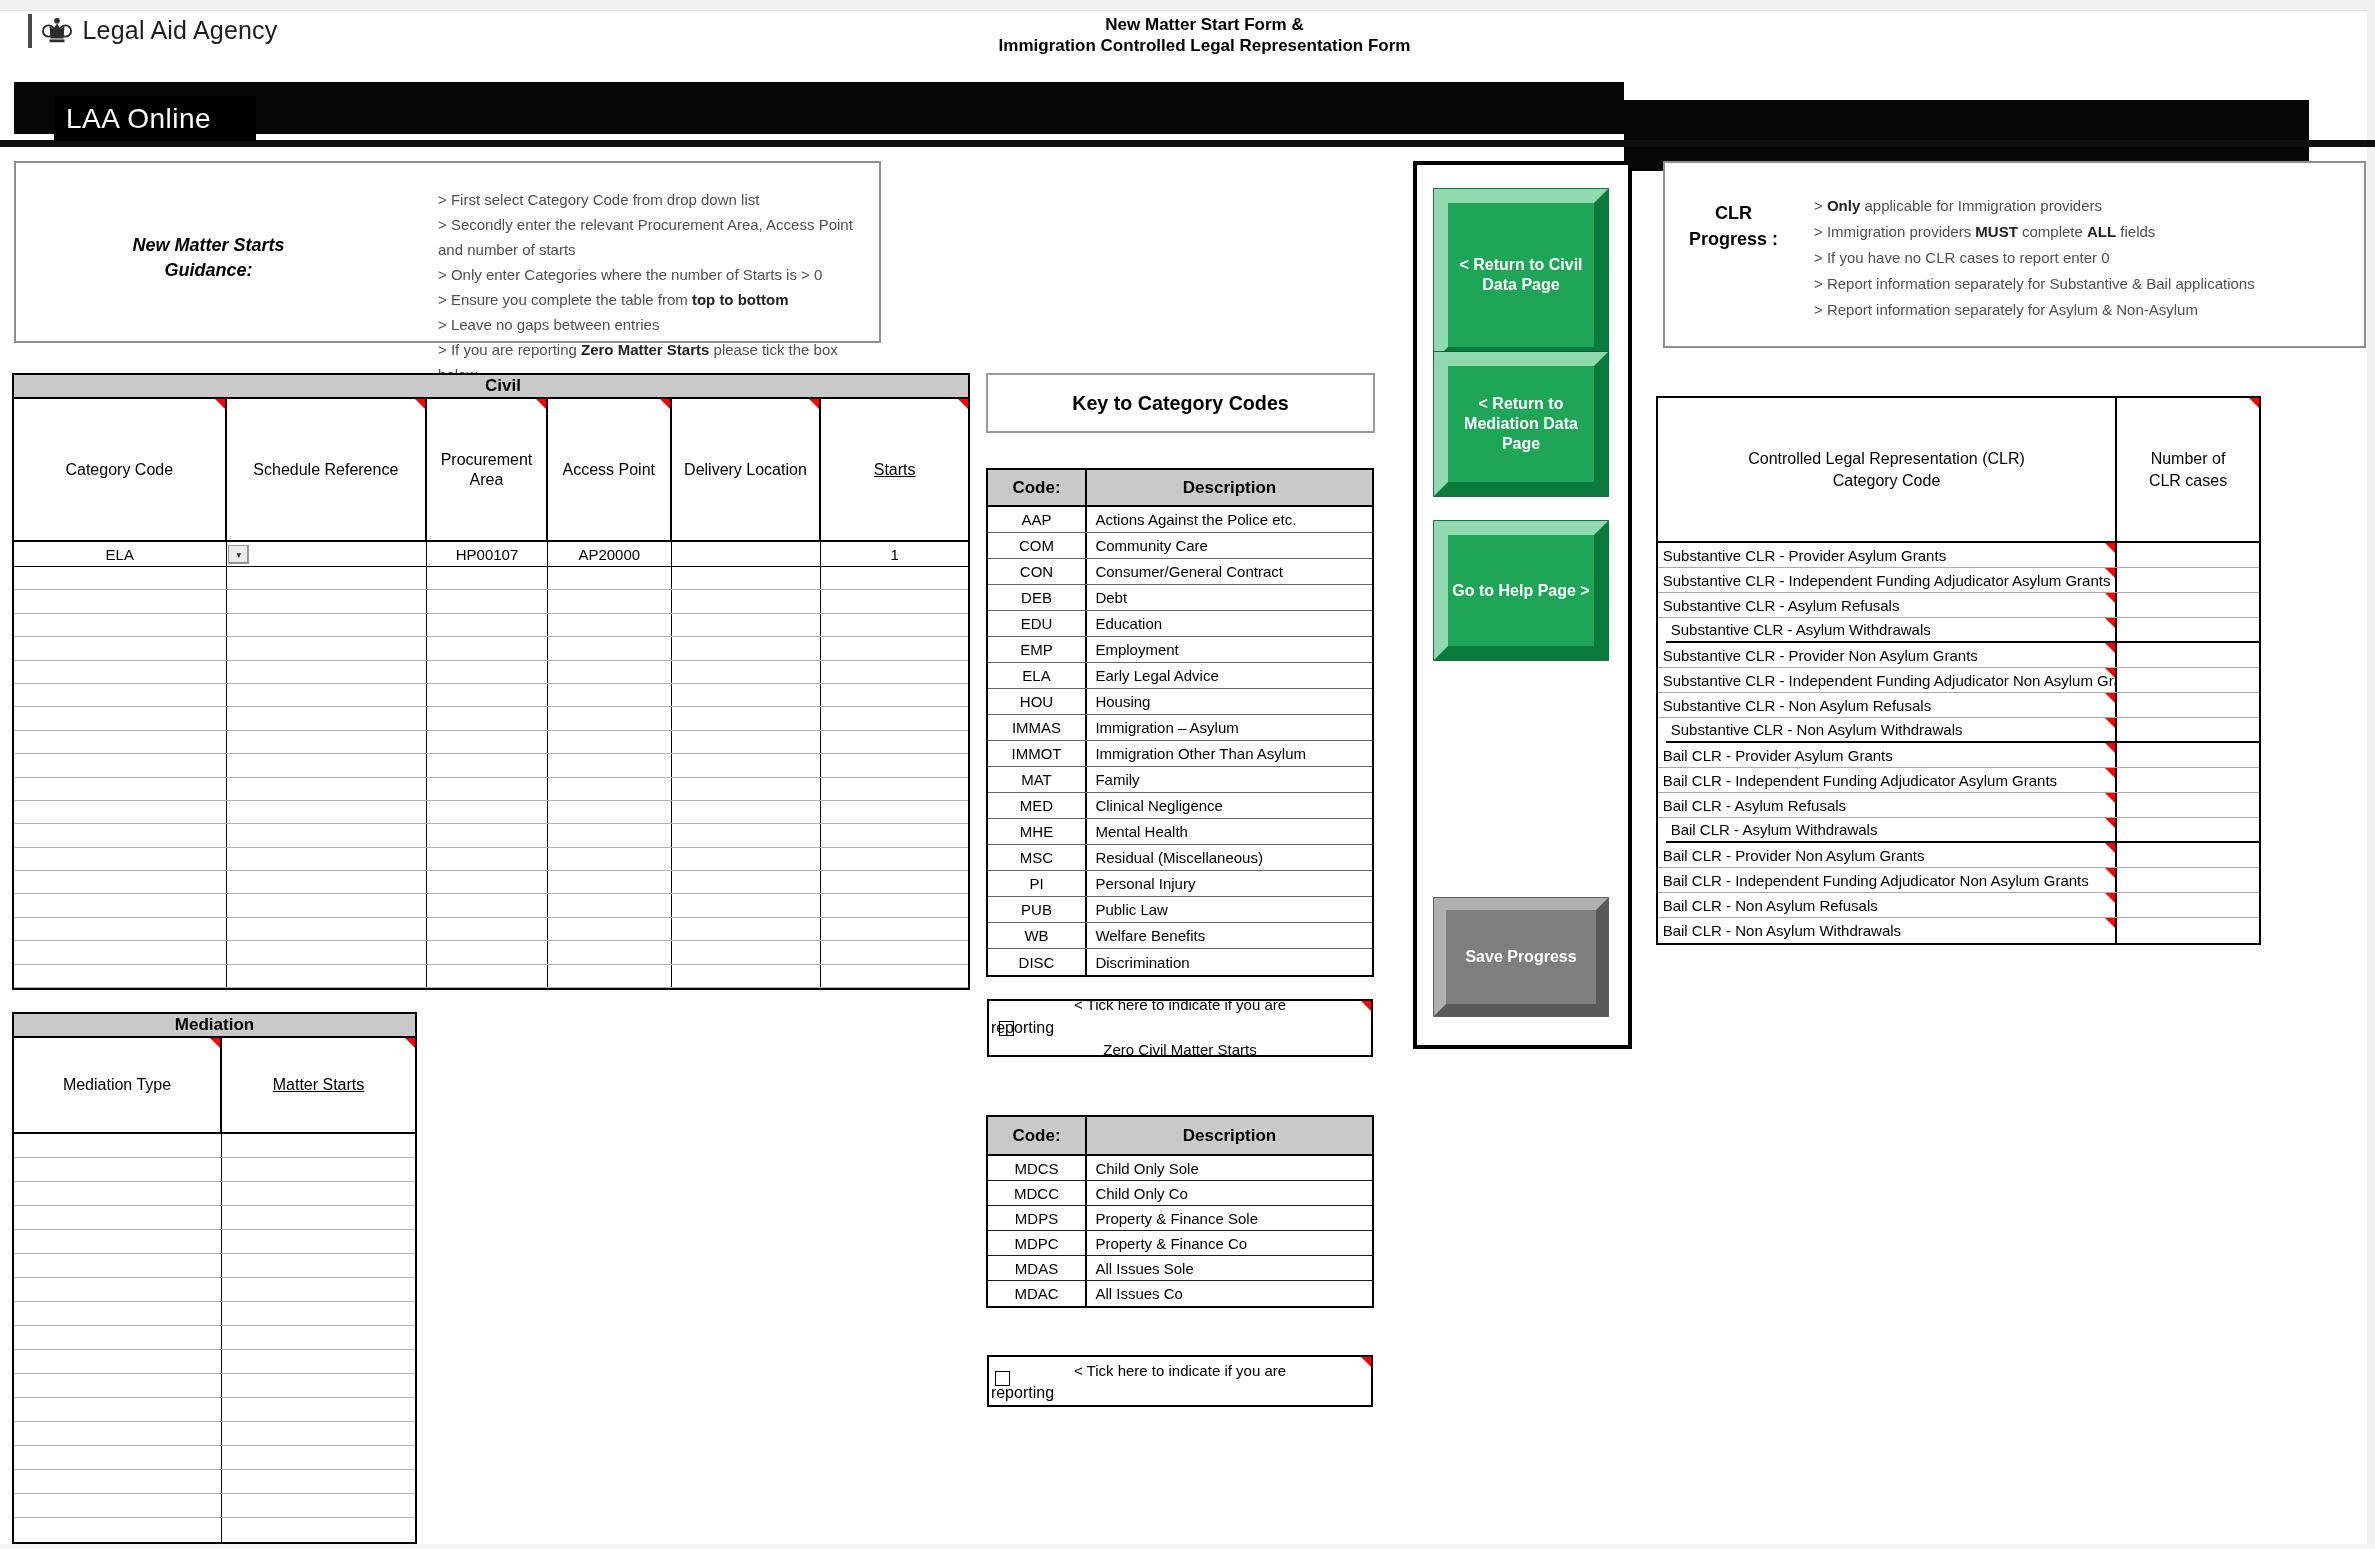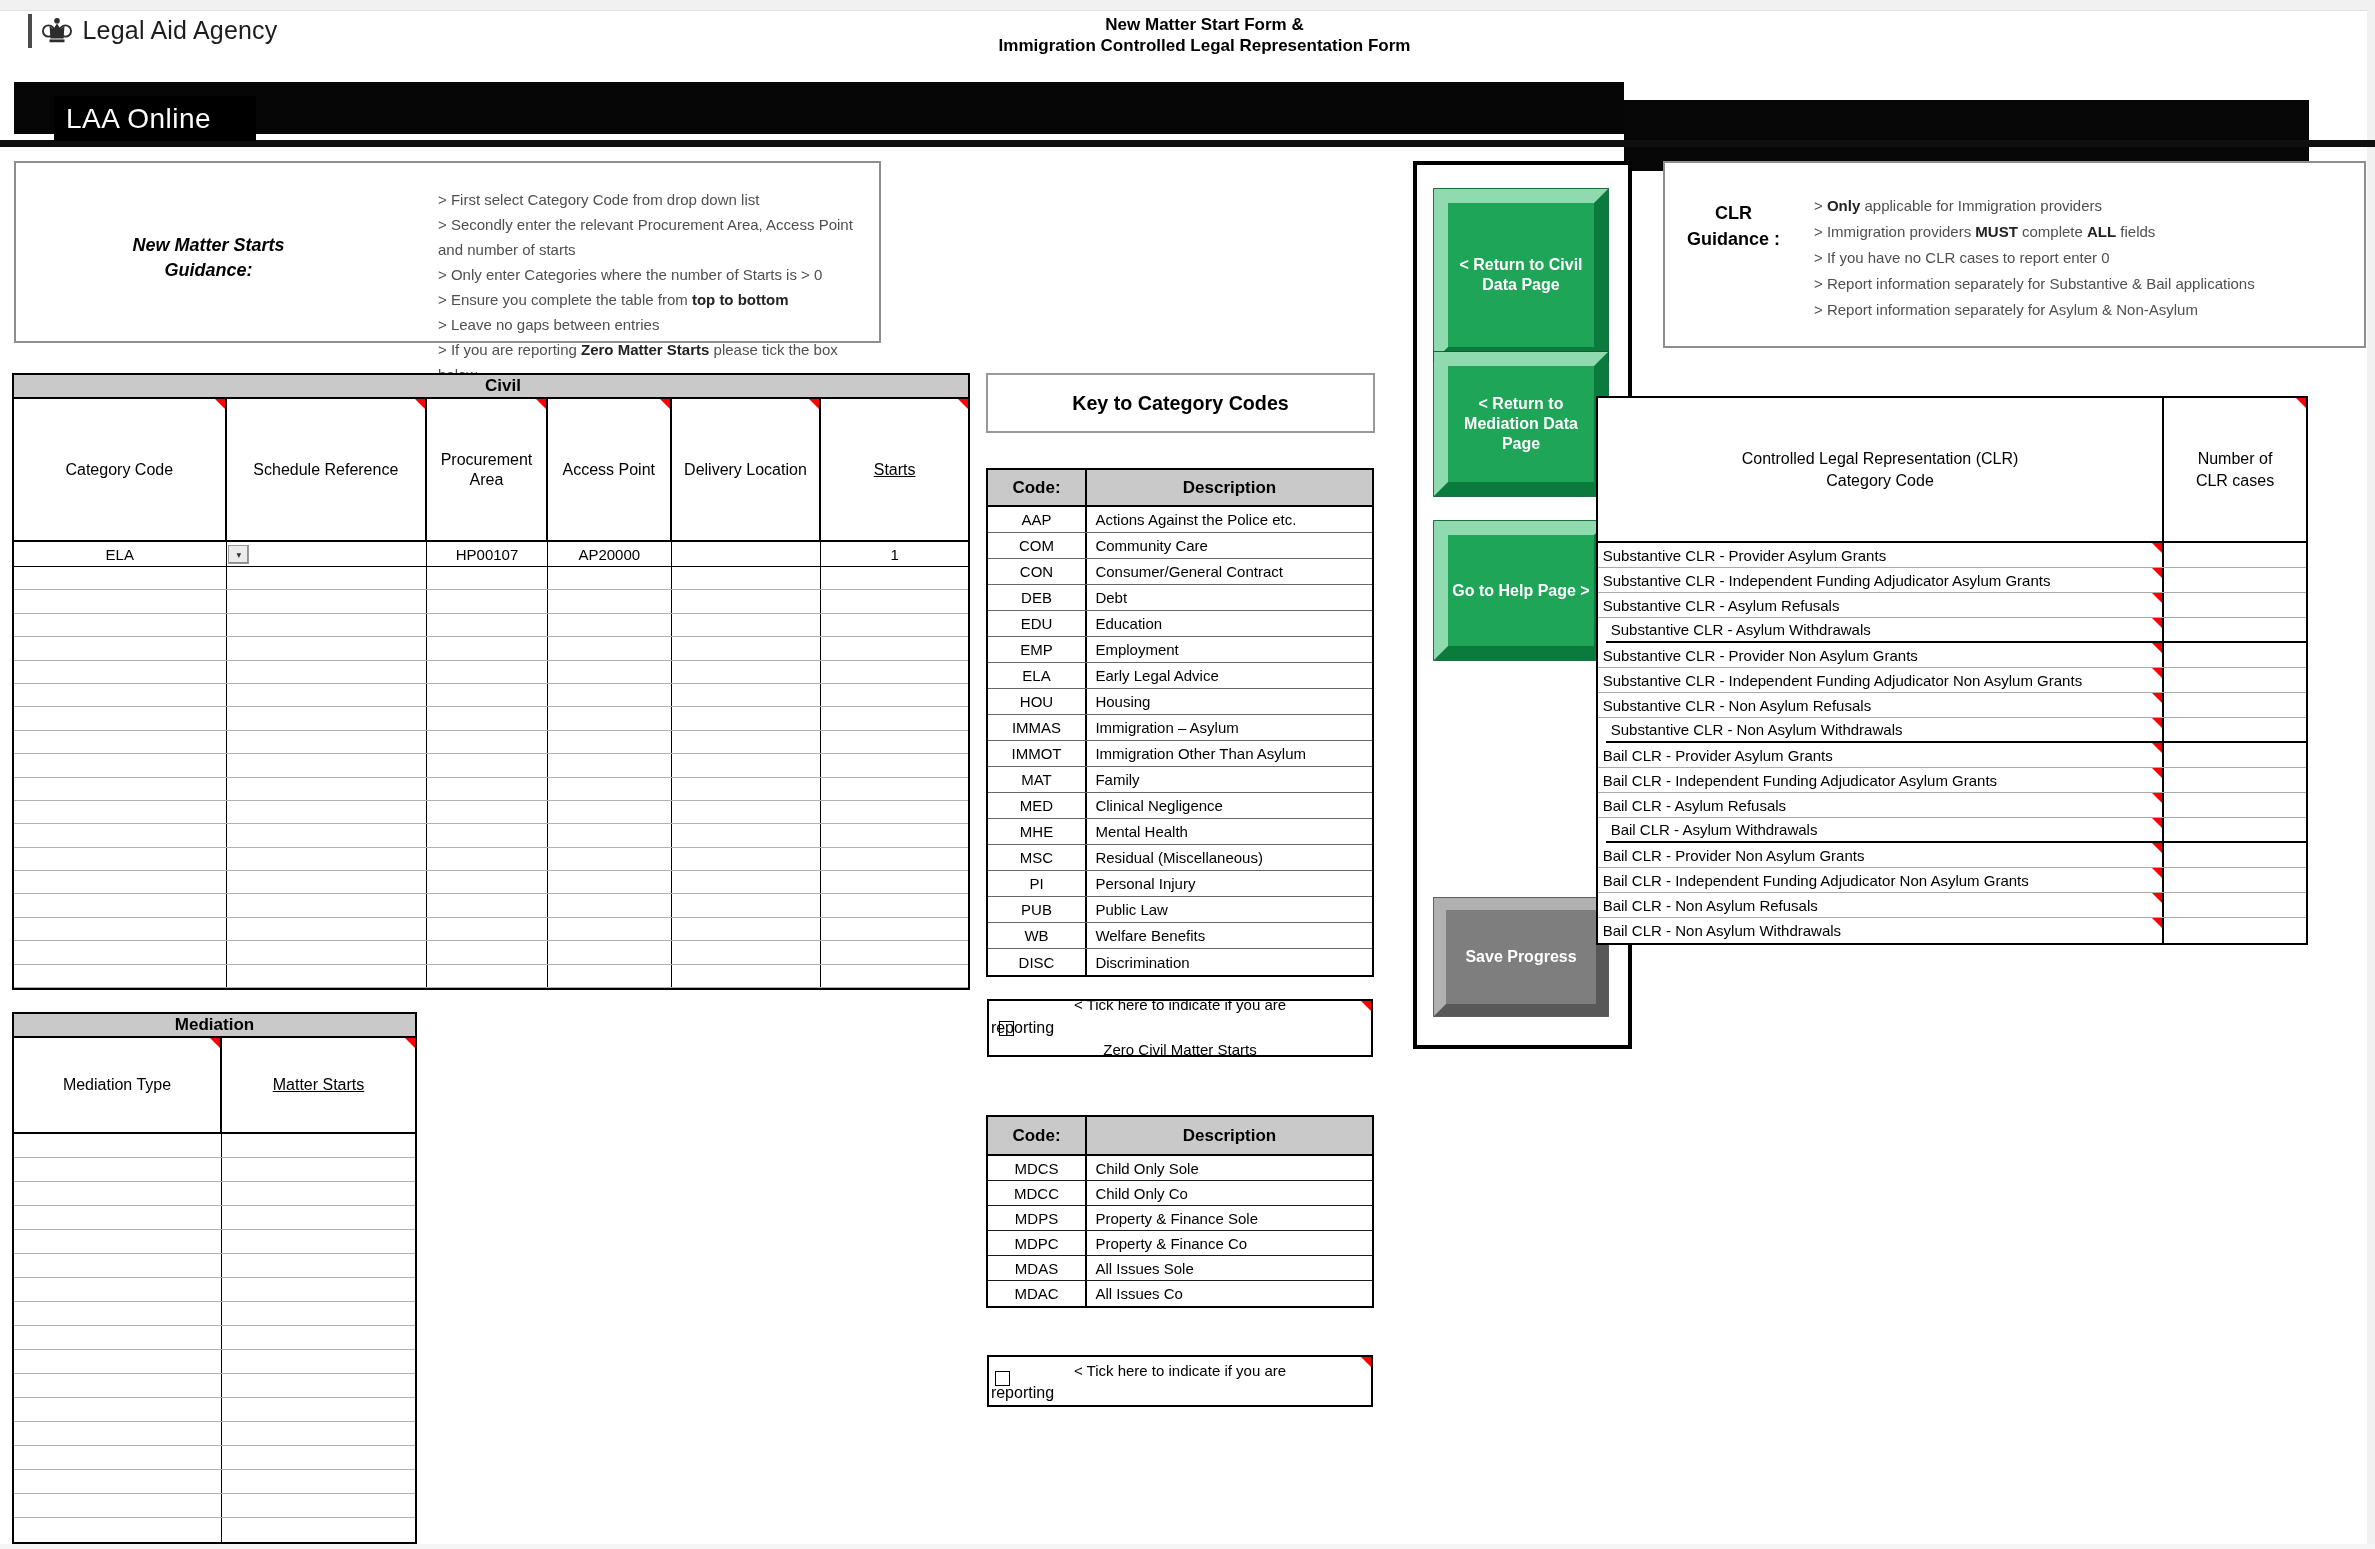--- a/index.html
+++ b/index.html
@@ -65,21 +65,21 @@
   .btn-panel { position:absolute; left:1413px; top:161px; width:219px; height:888px; border:4.7px solid #000; background:#fff; }
   .btn3d { position:absolute; left:17px; width:174px; display:flex; align-items:center; justify-content:center; text-align:center; color:#fff; font-weight:bold; font-size:16px; line-height:19.7px; padding:1.9px; cursor:pointer; }
   .btn-green { background:#1EA558; border:14px solid; border-color:#8FDAAE #0B7B3D #0B7B3D #8FDAAE; box-shadow:0 0 0 0.9px #0a5c2e; }
   .btn-gray  { background:#7E7E7E; border:12px solid; border-color:#B0B0B0 #585858 #585858 #B0B0B0; box-shadow:0 0 0 0.9px #4c4c4c; }
   .b1 { top:24px; height:172px; }
   .b2 { top:187px; height:144px; }
   .b3 { top:356px; height:139px; }
   .b4 { top:733px; height:118px; }
 
   
-  .clr-table { position:absolute; left:1596px; top:396px; width:712px; border:2.8px solid #000; background:#fff; }
+  .clr-table { position:absolute; left:1656px; top:396px; width:605px; border:2.8px solid #000; background:#fff; }
   .clr-head { display:flex; height:145px; border-bottom:2.8px solid #000; }
   .clr-hlabel { flex:1; border-right:2.8px solid #000; display:flex; flex-direction:column; align-items:center; justify-content:center; font-size:16px; line-height:21.5px; text-align:center; }
   .clr-hval { width:142px; position:relative; display:flex; flex-direction:column; align-items:center; justify-content:center; font-size:16px; line-height:21.5px; text-align:center; }
   .clrrow { display:flex; height:25px; border-bottom:0.9px solid #aaa; }
   .clrrow:last-child { border-bottom:none; }
   .clrrow.group-end { border-bottom:2.8px solid #000;margin-left:8px; }
   .clrlabel { flex:1; position:relative; display:flex; align-items:center; padding-left:4.7px; font-size:15px; white-space:nowrap; overflow:hidden; border-right:2.8px solid #000; }
   .clrval { width:142px; }
 
   
@@ -156,21 +156,21 @@
         <div class="g-item"><span>&gt; First select Category Code from drop down list</span></div>
         <div class="g-item"><span>&gt; Secondly enter the relevant Procurement Area, Access Point and number of starts</span></div>
         <div class="g-item"><span>&gt; Only enter Categories where the number of Starts is &gt; 0</span></div>
         <div class="g-item"><span>&gt; Ensure you complete the table from </span><span class="gb">top to bottom</span></div>
         <div class="g-item"><span>&gt; Leave no gaps between entries</span></div>
         <div class="g-item"><span>&gt; If you are reporting </span><span class="gb">Zero Matter Starts</span><span> please tick the box below</span></div>
       </div>
   </div>
 
   <div class="guide-box clr-box">
-    <div class="guide-label clr-label">CLR Guidance :</div>
+    <div class="guide-label clr-label">CLR Progress :</div>
     <div class="guide-items clr-items">
         <div class="g-item"><span>&gt; </span><span class="gb">Only</span><span> applicable for Immigration providers</span></div>
         <div class="g-item"><span>&gt; Immigration providers </span><span class="gb">MUST</span><span> complete </span><span class="gb">ALL</span><span> fields</span></div>
         <div class="g-item"><span>&gt; If you have no CLR cases to report enter 0</span></div>
         <div class="g-item"><span>&gt; Report information separately for Substantive &amp; Bail applications</span></div>
         <div class="g-item"><span>&gt; Report information separately for Asylum &amp; Non-Asylum</span></div>
       </div>
   </div>
 
   <div class="civil">

